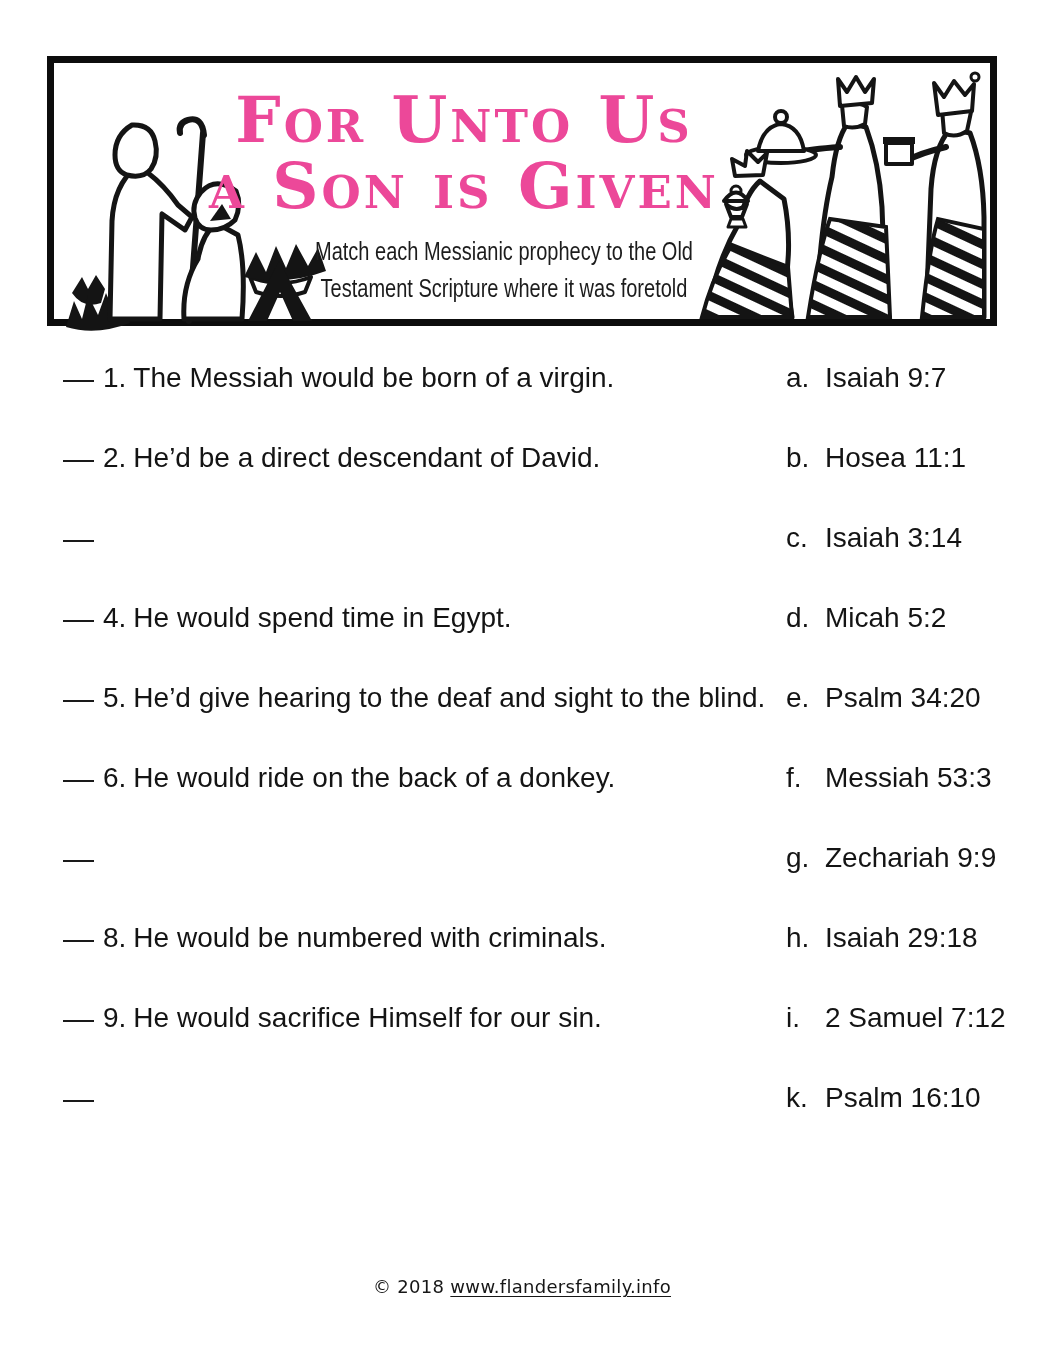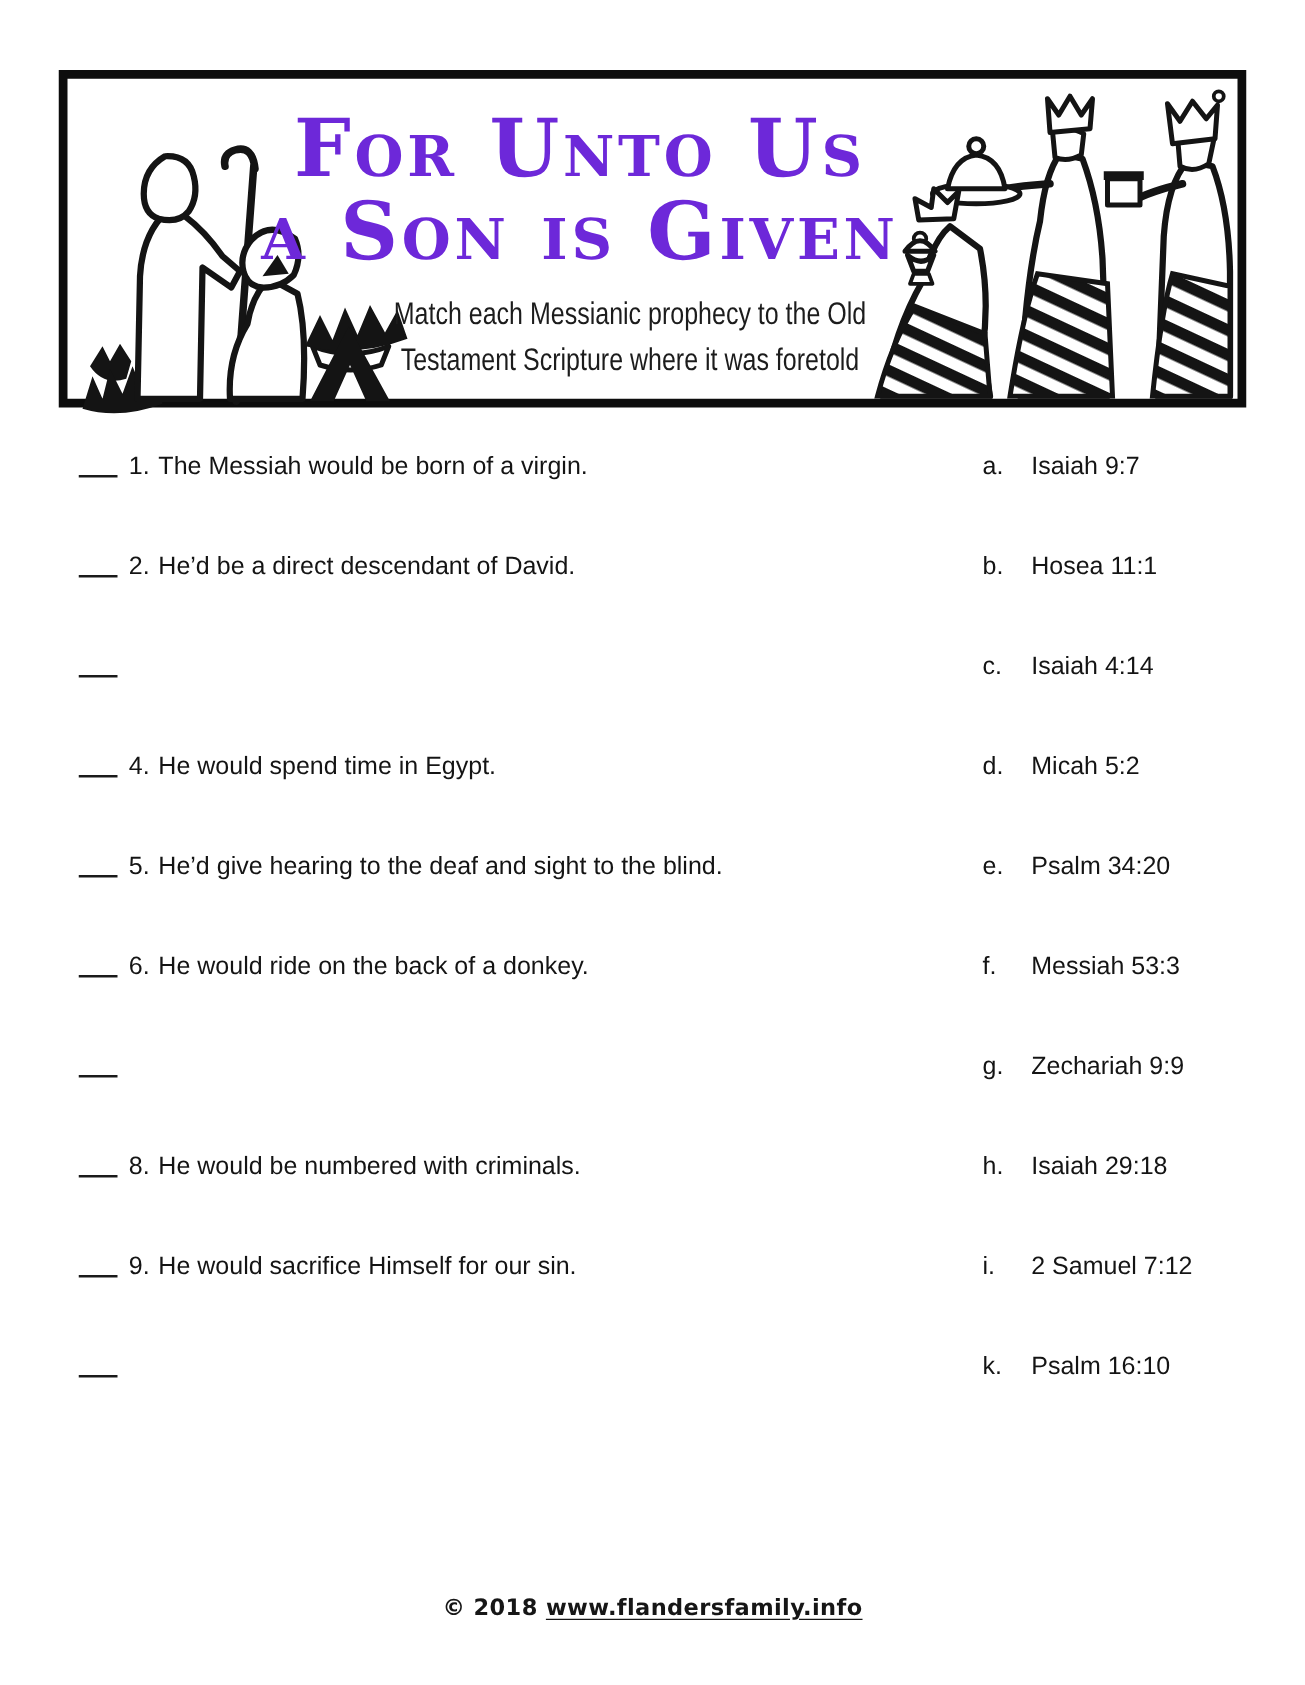--- a/index.html
+++ b/index.html
@@ -18,56 +18,55 @@
     width:950px; height:270px;
     border:7px solid #0d0d0d;
     background:#ffffff;
   }
   .title-block {
     position:absolute; left:110px; top:24px; width:600px;
     text-align:center;
     font-family:"DejaVu Serif", serif;
     font-variant:small-caps;
     font-weight:bold;
-    color:#6d28d9;
+    color:#ec4899;
     z-index:3;
   }
   .title-line { font-size:64px; line-height:66px; letter-spacing:3px; white-space:nowrap; }
   .subtitle-block {
     position:absolute; left:155px; top:170px; width:590px;
     text-align:center;
     font-size:25px; line-height:37px;
     color:#1c1c1c;
     transform:scaleX(0.8); transform-origin:50% 0;
     z-index:3;
     white-space:nowrap;
   }
   .illu { position:absolute; z-index:2; }
   .illu-left  { left:-2px; bottom:-14px; }
   .illu-right { right:2px; top:4px; }
   
   .matching-list { position:absolute; left:0; top:356px; width:1044px; }
-  .row { position:relative; height:80px; width:1044px; font-size:20px; }
+  .row { position:relative; height:80px; width:1044px; font-size:28px; }
   .blank {
     position:absolute; left:63px; top:5px;
     width:31px; height:21px;
     border-bottom:2px solid #1a1a1a;
   }
   .item-text { position:absolute; left:103px; top:6px; white-space:nowrap; }
   .item-text .num { margin-right:7px; }
   .letter { position:absolute; left:786px; top:6px; }
   .ref    { position:absolute; left:825px; top:6px; white-space:nowrap; }
   
   .footer {
     position:absolute; top:1276px; left:0; width:1044px;
     text-align:center;
     font-family:"DejaVu Sans", sans-serif;
     font-size:18px; color:#161616;
     letter-spacing:0.3px;
-    font-weight:bold;
   }
   .footer a { color:#161616; text-decoration:underline; text-underline-offset:3px; cursor:pointer; }
   svg .ln { stroke:#141414; stroke-linejoin:round; stroke-linecap:round; }
 </style>
 </head>
 <body>
 
 <div class="page">
 
   <div class="header-box">
@@ -159,21 +158,21 @@
       <span class="item-text">
         <span class="num">2.</span><span>He’d be a direct descendant of David.</span>
       </span>
       <span class="letter">b.</span>
       <span class="ref">Hosea 11:1</span>
     </div>
 
     <div class="row">
       <span class="blank"></span>
       <span class="letter">c.</span>
-      <span class="ref">Isaiah 4:14</span>
+      <span class="ref">Isaiah 3:14</span>
     </div>
 
     <div class="row">
       <span class="blank"></span>
       <span class="item-text">
         <span class="num">4.</span><span>He would spend time in Egypt.</span>
       </span>
       <span class="letter">d.</span>
       <span class="ref">Micah 5:2</span>
     </div>

